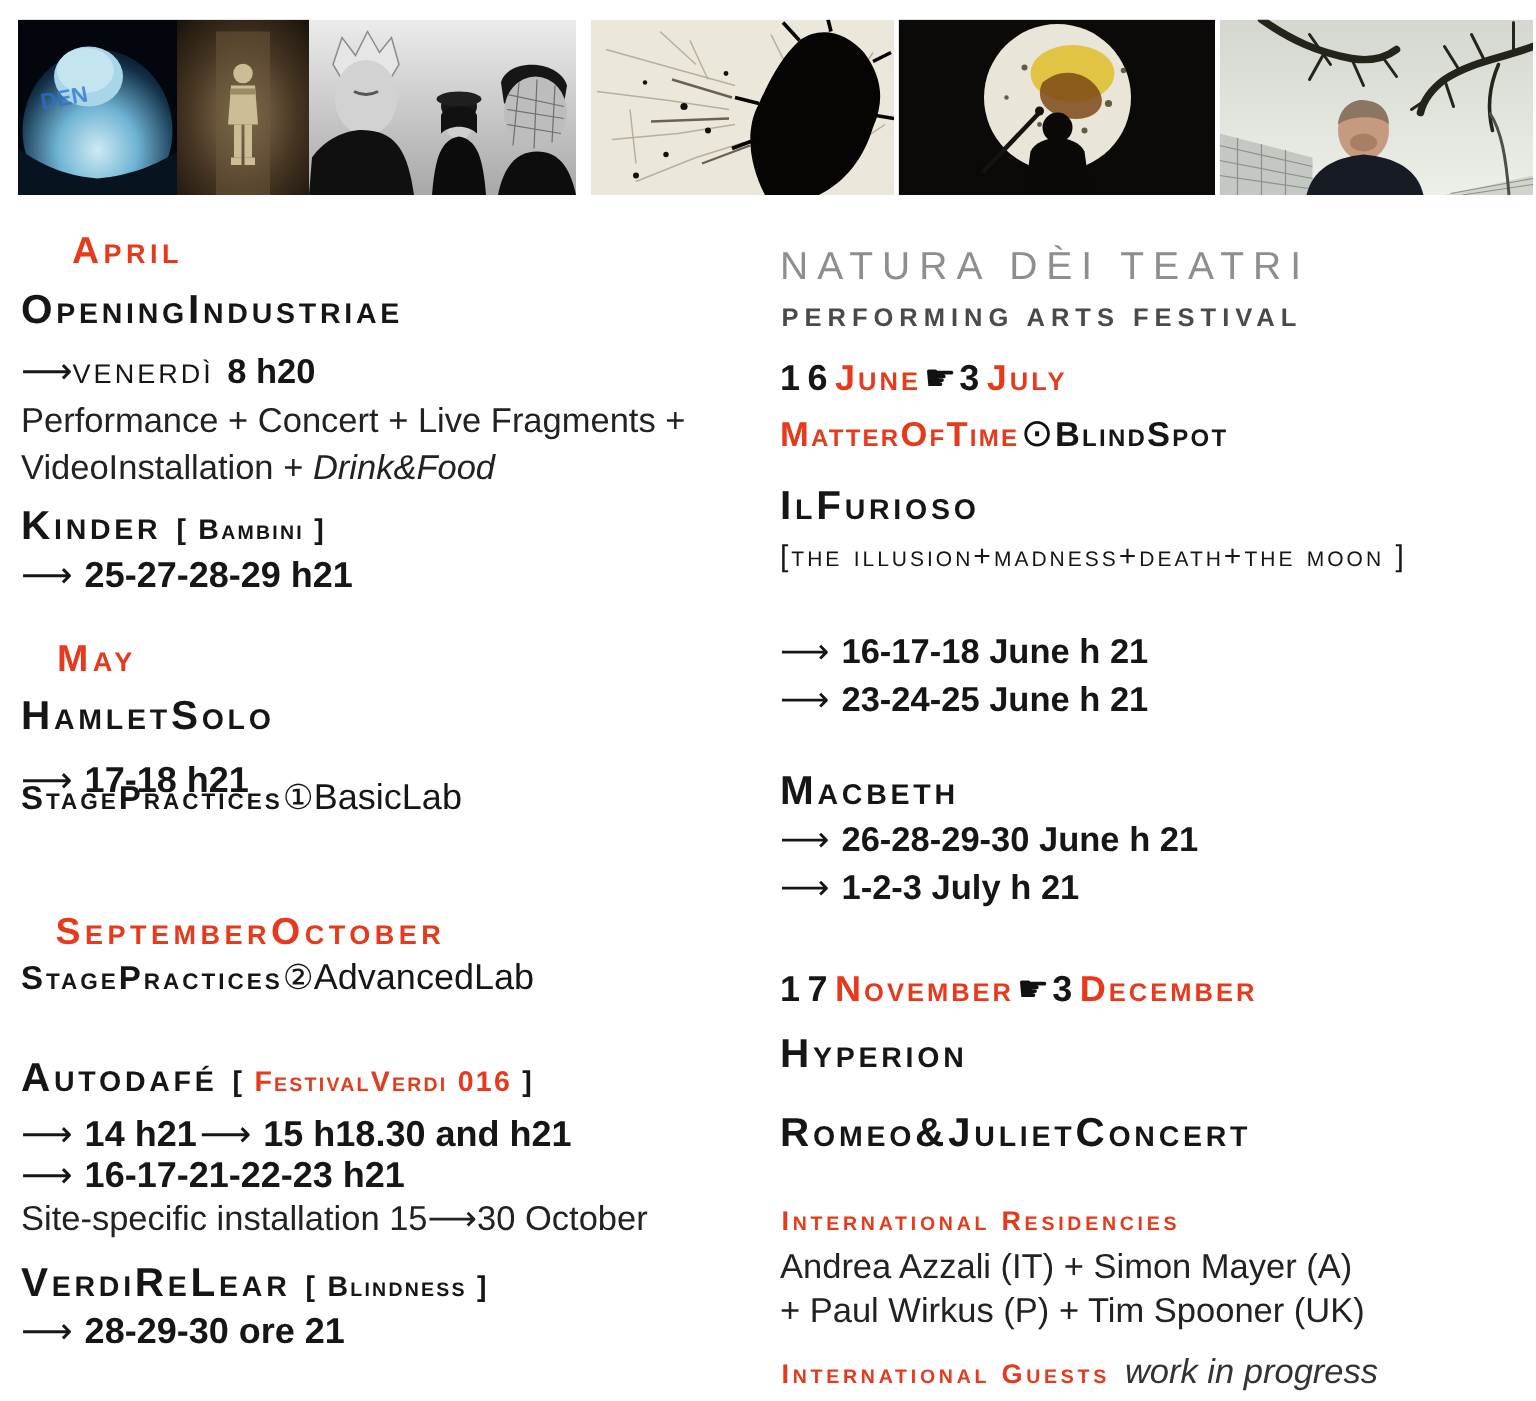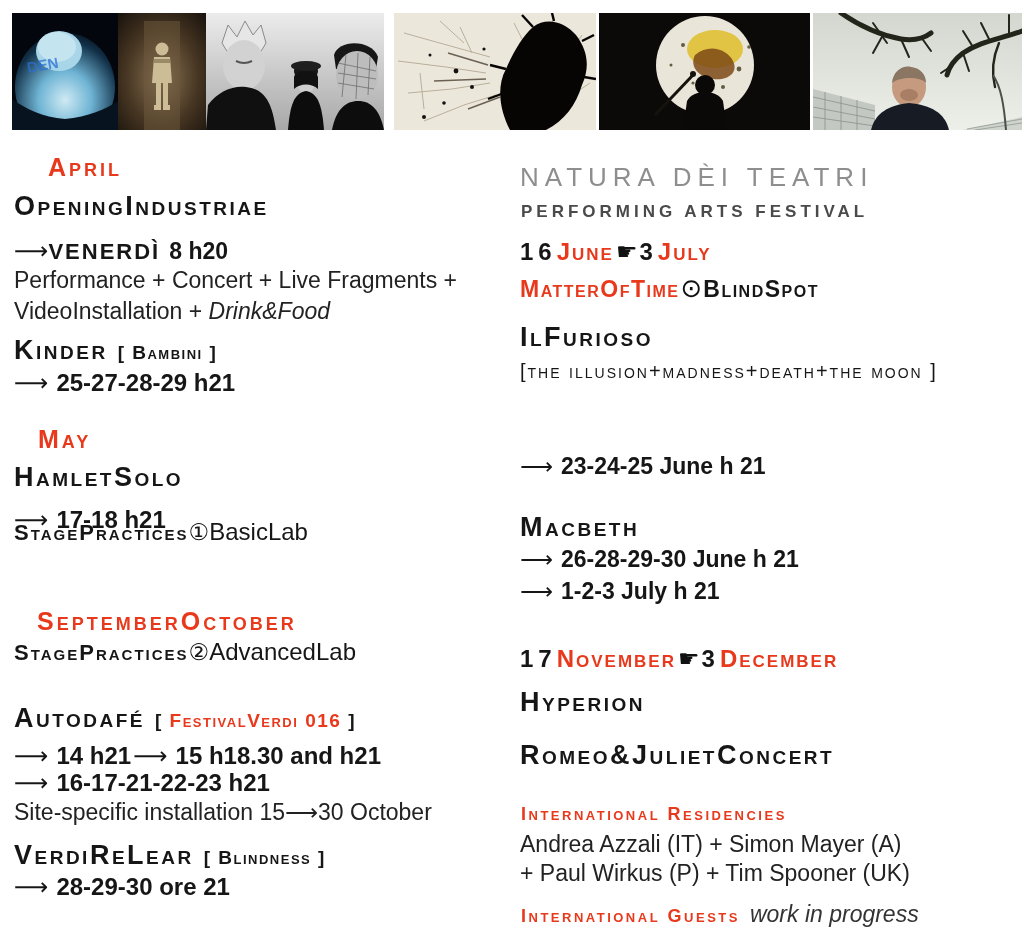--- a/index.html
+++ b/index.html
@@ -26,21 +26,21 @@
   .title{font-size:27px;font-weight:700;letter-spacing:2.5px;font-variant:small-caps;color:var(--text);}
   .bracket{font-size:19px;font-weight:700;letter-spacing:1.5px;font-variant:small-caps;margin-left:10px;}
   .dates{font-size:24px;font-weight:700;color:var(--text);}
   .rdates{font-size:23px;font-weight:700;color:var(--text);}
   .arrow{font-weight:400;margin-right:8px;}
   .arrow.tight{margin-right:0;}
   .body{font-size:23px;font-weight:400;line-height:31px;color:#222;}
   .stageline .lbl{font-size:22px;font-weight:700;letter-spacing:2px;font-variant:small-caps;}
   .stageline .num{font-size:23px;font-weight:400;}
   .stageline .sfx{font-size:24px;font-weight:400;}
-  .whenline .day{font-size:31px;font-weight:700;letter-spacing:2px;font-variant:small-caps;}
+  .whenline .day{font-size:26px;font-weight:400;letter-spacing:2px;font-variant:small-caps;}
   .whenline .time{font-size:23px;font-weight:700;margin-left:9px;margin-top:19px;}
   .whenline .arrow{font-size:24px;}
   .brand{font-size:26px;font-weight:400;letter-spacing:6px;color:var(--brand-gray);text-transform:uppercase;}
   .brand-sub{font-size:17px;font-weight:700;letter-spacing:4px;color:var(--sub-gray);text-transform:uppercase;}
   .dateline{font-size:24px;font-weight:700;letter-spacing:2px;font-variant:small-caps;}
   .dateline .dnum{color:var(--text);letter-spacing:5px;}
   .dateline .hand{color:#111;font-weight:400;letter-spacing:0;margin:0 2px;}
   .matter{font-size:23px;font-weight:700;letter-spacing:1.5px;font-variant:small-caps;}
   .matter .dot{font-weight:400;font-size:26px;letter-spacing:0;margin:0 1px;color:#111;}
   .sub-bracket{font-size:20px;font-weight:400;letter-spacing:2px;font-variant:small-caps;line-height:27px;width:455px;}
@@ -298,20 +298,23 @@
 
   <div class="blk dateline" style="left:520px;top:238px">
     <span class="dnum">16</span><span class="red">June</span><span class="hand">☛</span><span class="dnum">3</span><span class="red">July</span>
   </div>
   <div class="blk matter" style="left:520px;top:273px">
     <span class="red">MatterOfTime</span><span class="dot">⊙</span><span>BlindSpot</span>
   </div>
 
   <div class="blk title" style="left:520px;top:322px">IlFurioso</div>
   <div class="blk sub-bracket wrap" style="left:520px;top:358px">[the illusion+madness+death+the moon ]</div>
+  <div class="blk rdates" style="left:520px;top:421px">
+    <span class="arrow">⟶</span><span>16-17-18 June h 21</span>
+  </div>
   <div class="blk rdates" style="left:520px;top:453px">
     <span class="arrow">⟶</span><span>23-24-25 June h 21</span>
   </div>
 
   <div class="blk title" style="left:520px;top:512px">Macbeth</div>
   <div class="blk rdates" style="left:520px;top:546px">
     <span class="arrow">⟶</span><span>26-28-29-30 June h 21</span>
   </div>
   <div class="blk rdates" style="left:520px;top:578px">
     <span class="arrow">⟶</span><span>1-2-3 July h 21</span>

